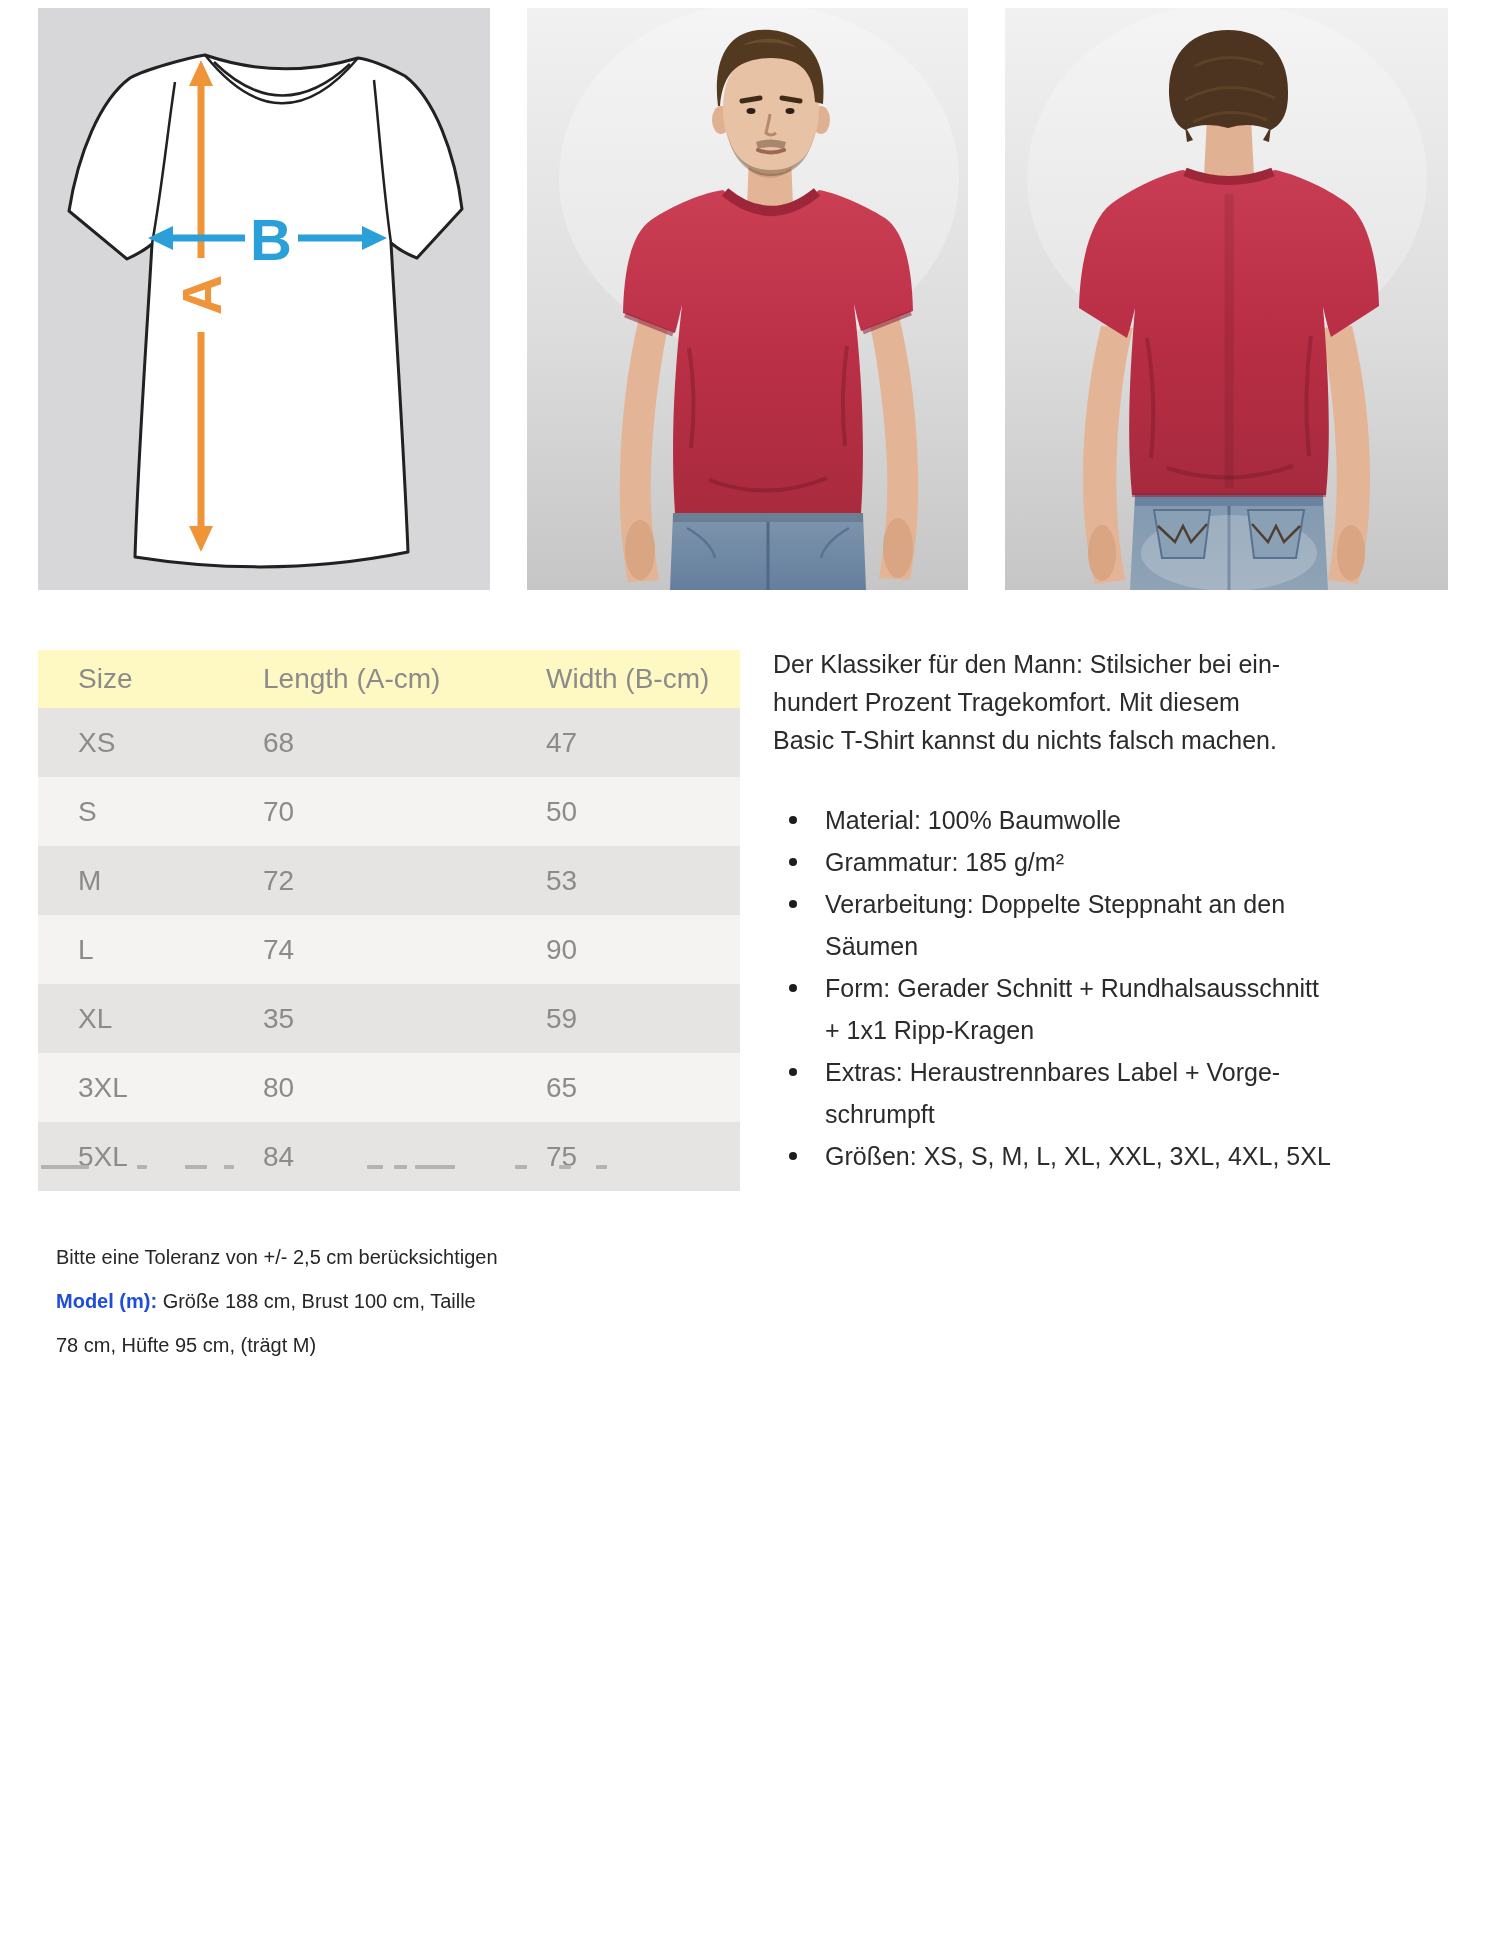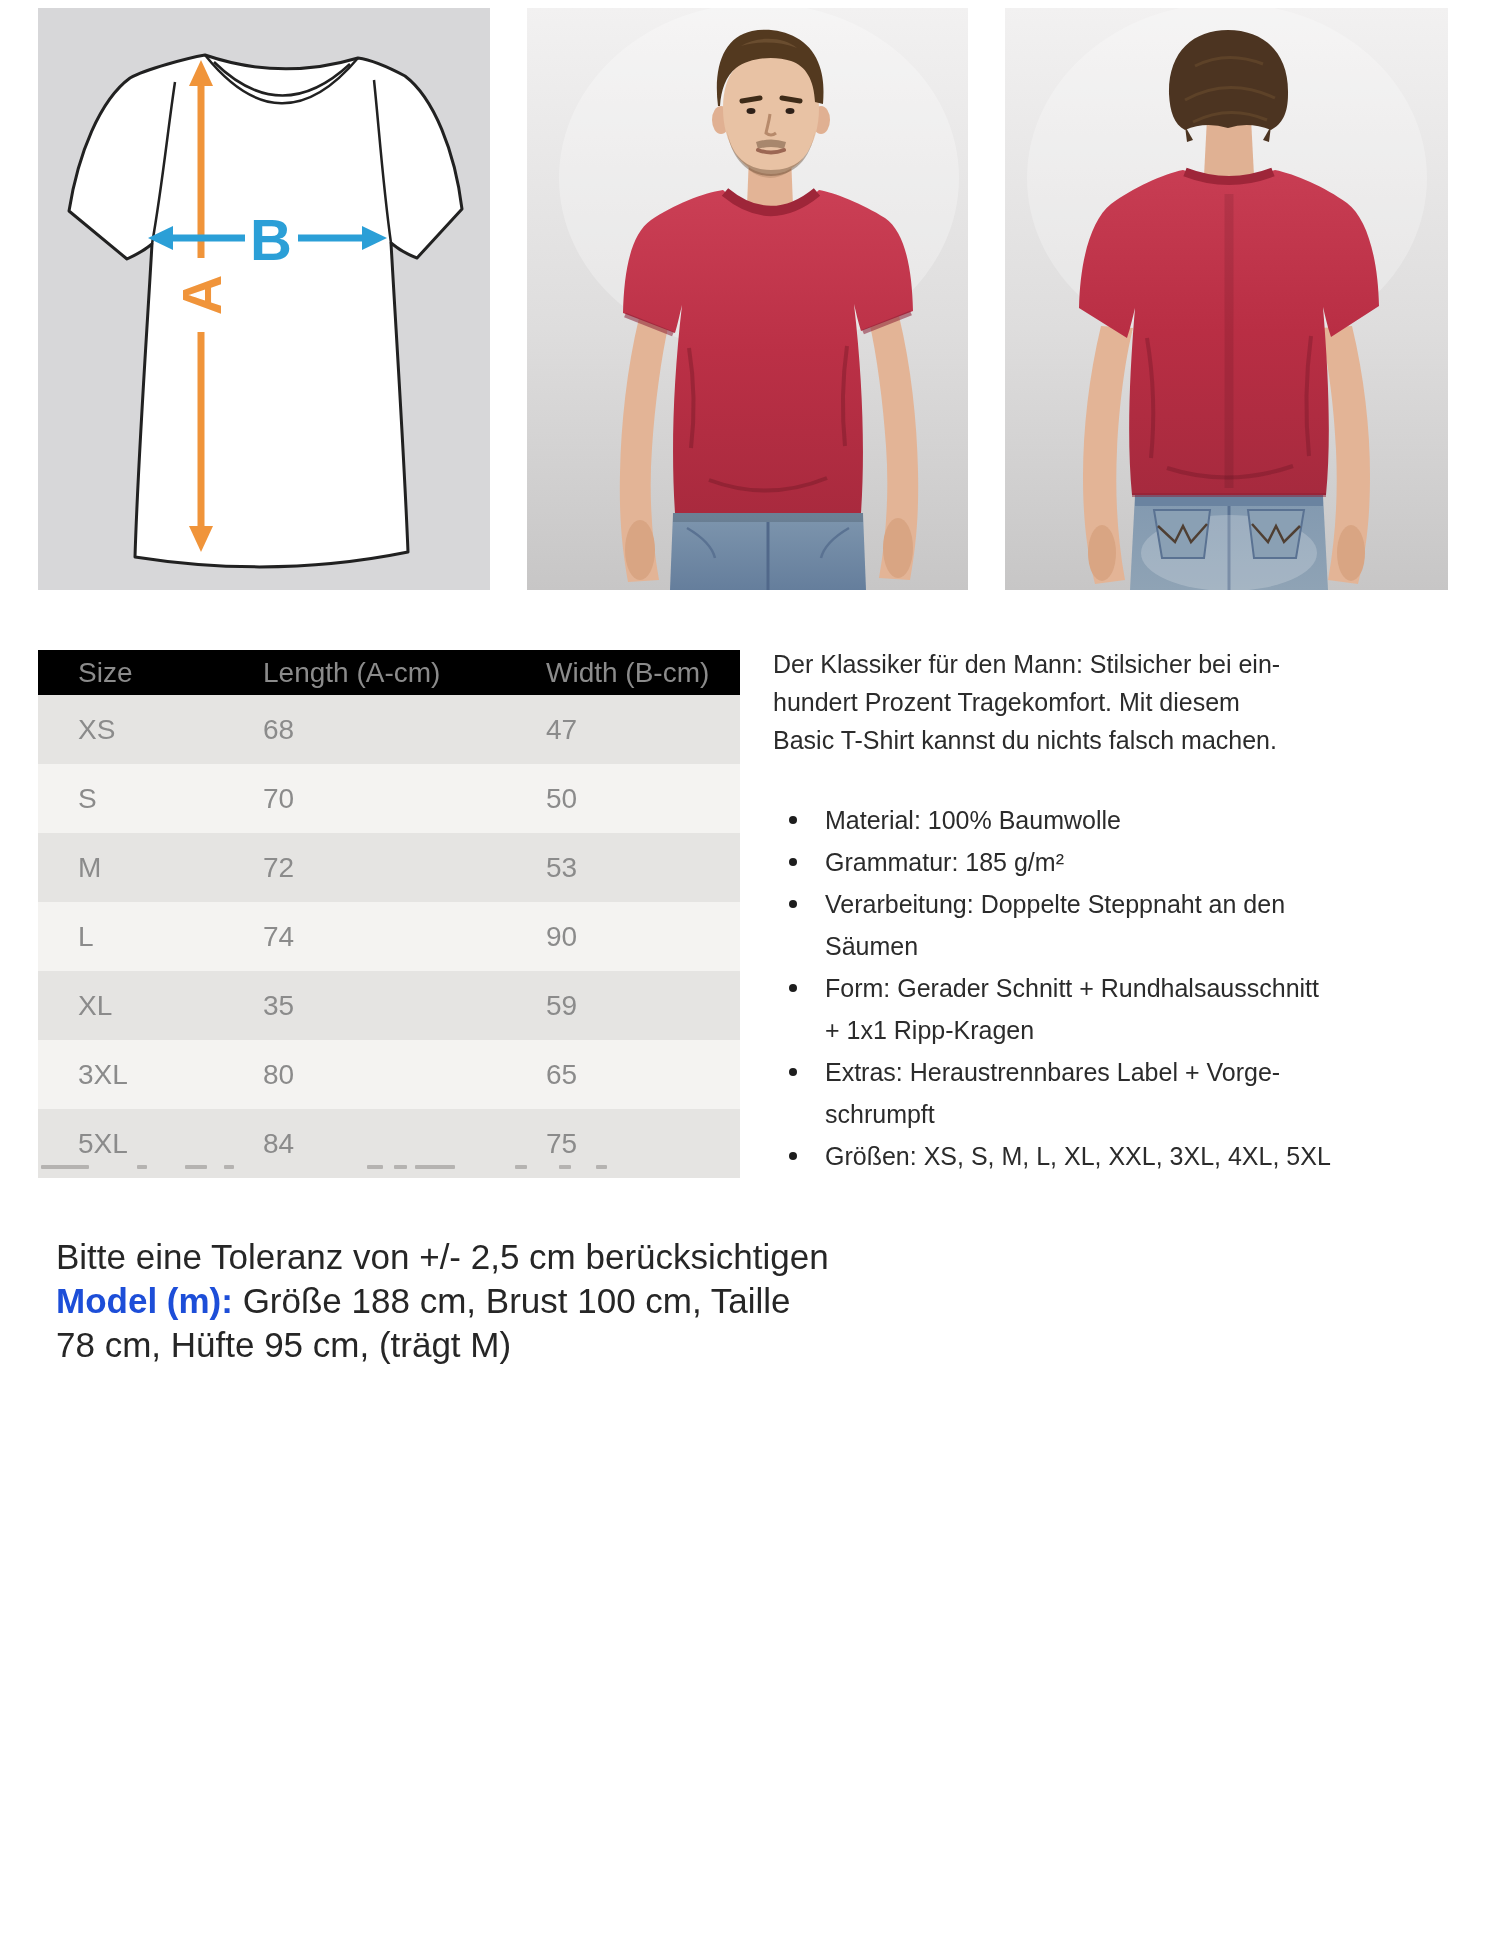--- a/index.html
+++ b/index.html
@@ -15,21 +15,21 @@
   #box-front   { left:527px; width:441px; }
   #box-back    { left:1005px; width:443px; }
 
   
   .table-wrap { position:absolute; left:38px; top:650px; width:702px; }
   table.size-table { width:702px; border-collapse:collapse; table-layout:fixed;
     font-size:28px; color:#8b8b8b; }
   table.size-table col.c1 { width:225px; }
   table.size-table col.c2 { width:283px; }
   table.size-table col.c3 { width:194px; }
-  table.size-table th { font-weight:400; text-align:left; height:45px; background:#000000; }
+  table.size-table th { font-weight:400; text-align:left; height:58px; background:#fef9c3; }
   table.size-table td { height:69px; }
   table.size-table th:first-child, table.size-table td:first-child { padding-left:40px; }
   table.size-table tbody tr:nth-child(odd)  td { background:#e5e4e2; }
   table.size-table tbody tr:nth-child(even) td { background:#f4f3f1; }
 
   
   .clipped-strip { position:absolute; left:38px; top:1165px; width:702px; height:10px; }
   .clipped-strip i { position:absolute; top:0; height:4px; background:#b5b3b1; border-radius:1px; }
 
   
@@ -37,21 +37,21 @@
     color:#2b2b2b; font-size:25px; }
   .description .intro div { line-height:38px; white-space:nowrap; }
   .features { list-style:none; margin-top:40px; }
   .features li { position:relative; padding-left:52px; }
   .features li::before { content:""; position:absolute; left:16px; top:17px;
     width:8px; height:8px; border-radius:50%; background:#1d1d1d; }
   .features li div { line-height:42px; white-space:nowrap; }
 
   
   .tolerance { position:absolute; left:56px; top:1235px; width:720px;
-    color:#262626; font-size:35px; }
+    color:#262626; font-size:20px; }
   .tolerance div { line-height:44px; white-space:nowrap; }
   .tolerance strong { font-weight:700; color:#1d4ed8; }
 </style>
 </head>
 <body>
 
 <div>
 
   <figure class="img-box" id="box-diagram">
     <svg viewBox="0 0 452 582">

